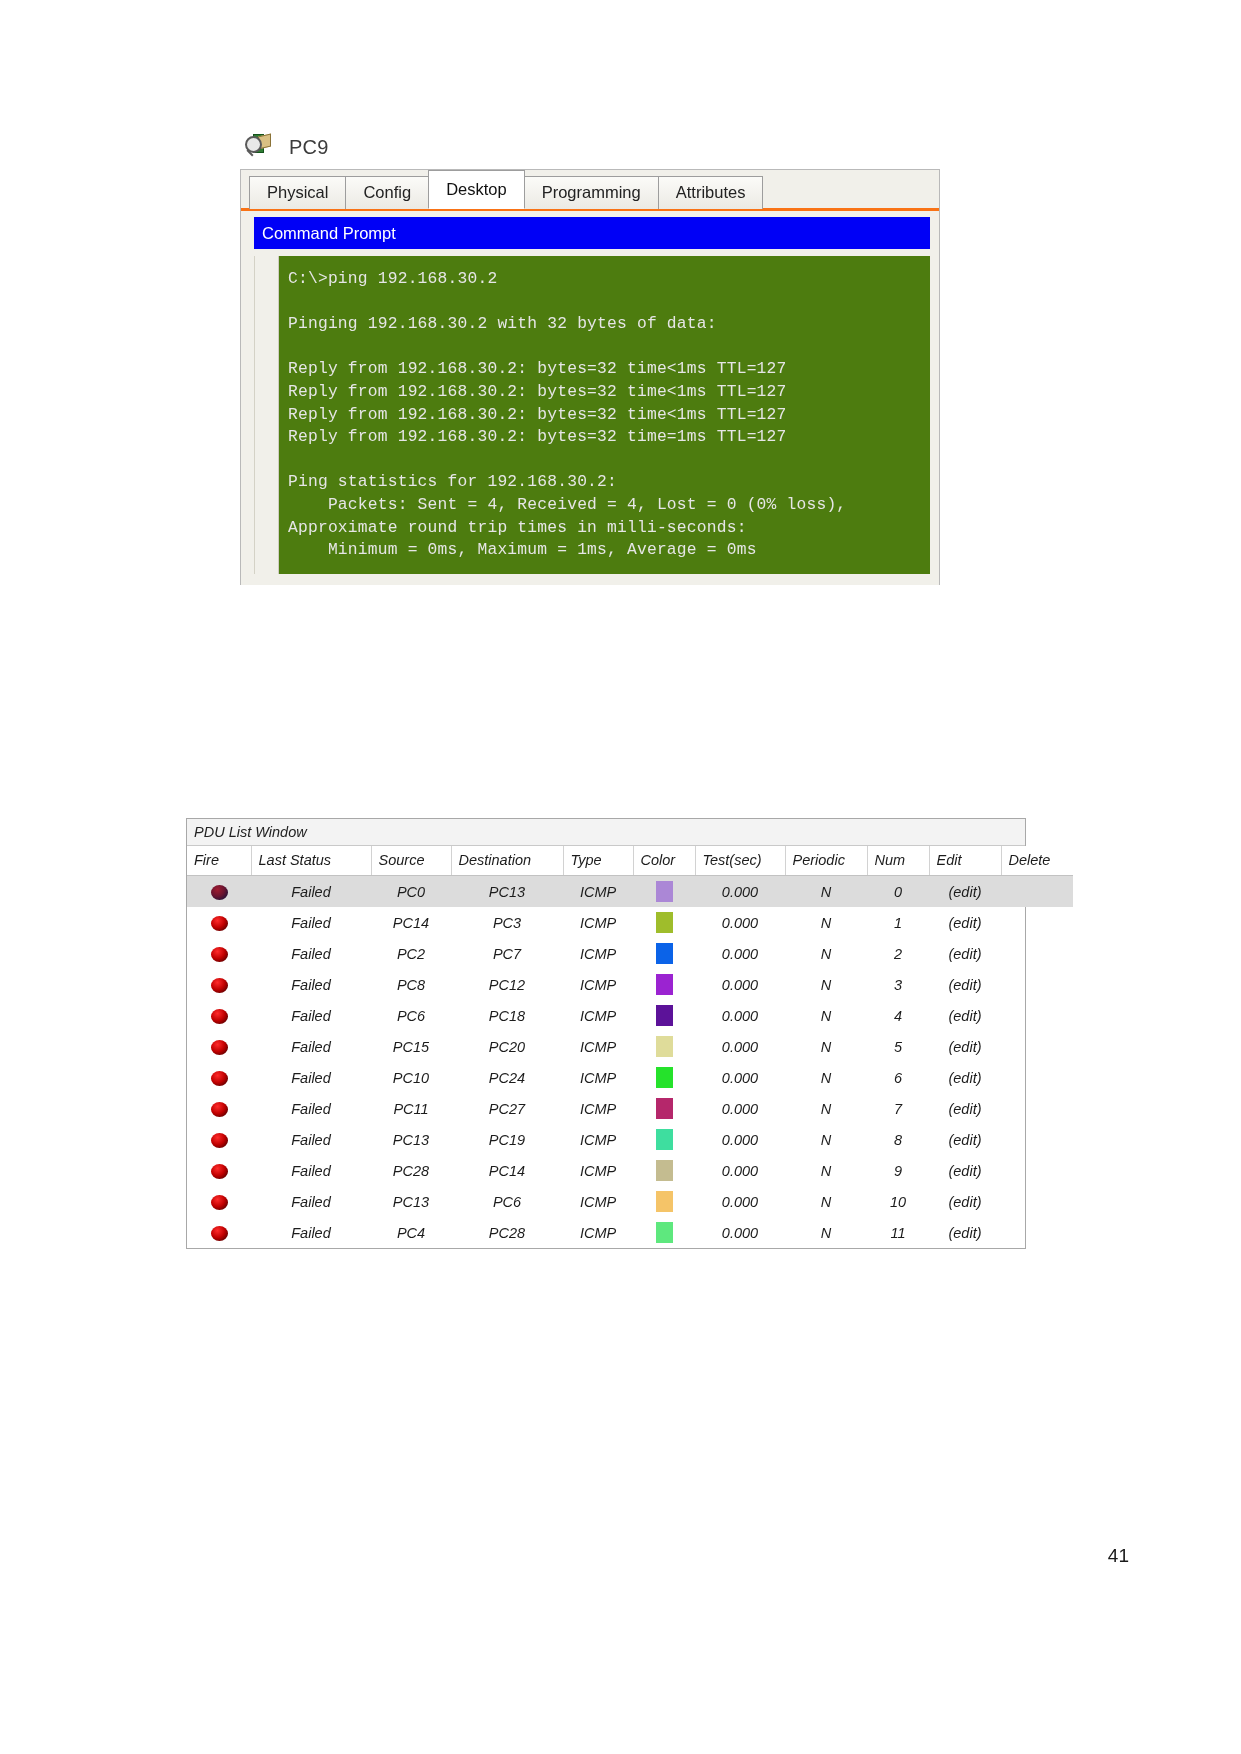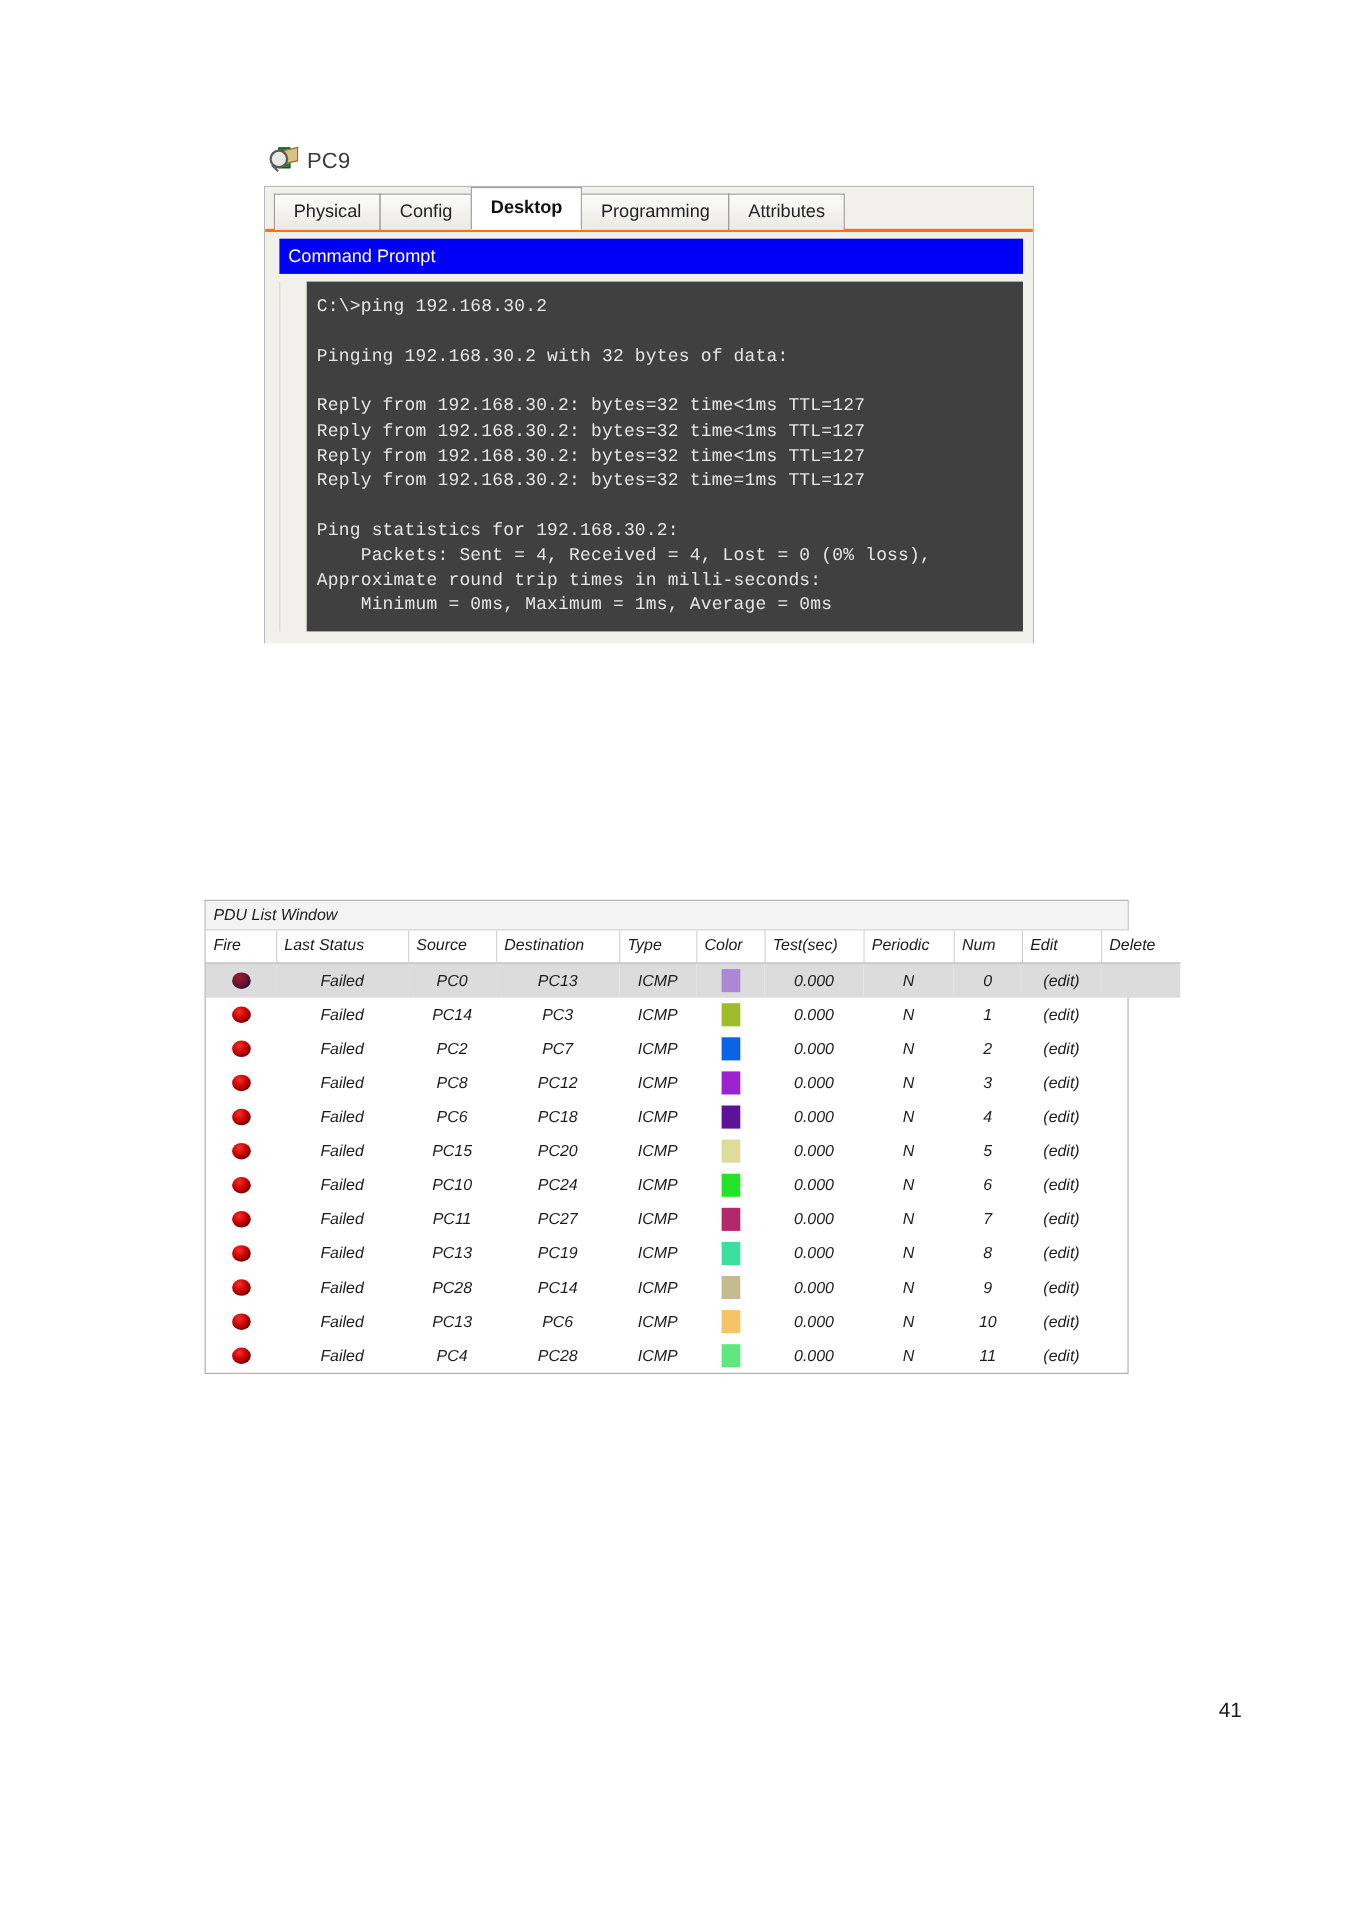--- a/index.html
+++ b/index.html
@@ -19,21 +19,21 @@
   
   #pt-window {
     position: absolute;
     left: 240px;
     top: 125px;
     width: 700px;
   }
   .pc-title-row {
     display: flex;
     align-items: center;
-    gap: 8px;
+    gap: 18px;
     height: 44px;
     padding-left: 5px;
     text-align: center;
   }
   .pc-icon {
     position: relative;
     width: 26px;
     height: 26px;
   }
   .pc-icon .mag {
@@ -98,21 +98,21 @@
     border: 1px solid #9d9d9d;
     border-bottom: none;
     background: linear-gradient(#fbfbf8, #ebeae4);
     margin-right: -1px;
     position: relative;
     top: 1px;
     white-space: nowrap;
   }
   .tab.active {
     background: #ffffff;
-    font-weight: bold;
+    font-weight: normal;
     color: #111;
     padding-top: 9px;
     padding-bottom: 9px;
     top: 1px;
     z-index: 3;
     border-bottom: 1px solid #ffffff;
   }
 
   .pt-body {
     background: #f1f0ea;
@@ -139,21 +139,21 @@
     border-left: 1px solid #d4d2c6;
     box-sizing: border-box;
     display: flex;
   }
   .cmd-left-gutter {
     width: 23px;
     background: #f1f0ea;
     border-right: 1px solid #cfcdc0;
   }
   .terminal {
-    background: #404040;
+    background: #4d7c0f;
     color: #e6e6e6;
     font-family: "Liberation Mono", "DejaVu Sans Mono", monospace;
     font-size: 16.3px;
     line-height: 22.6px;
     padding: 12px 0 10px 9px;
     flex: 1;
     white-space: pre;
     letter-spacing: 0.2px;
     height: 318px;
     box-sizing: border-box;

